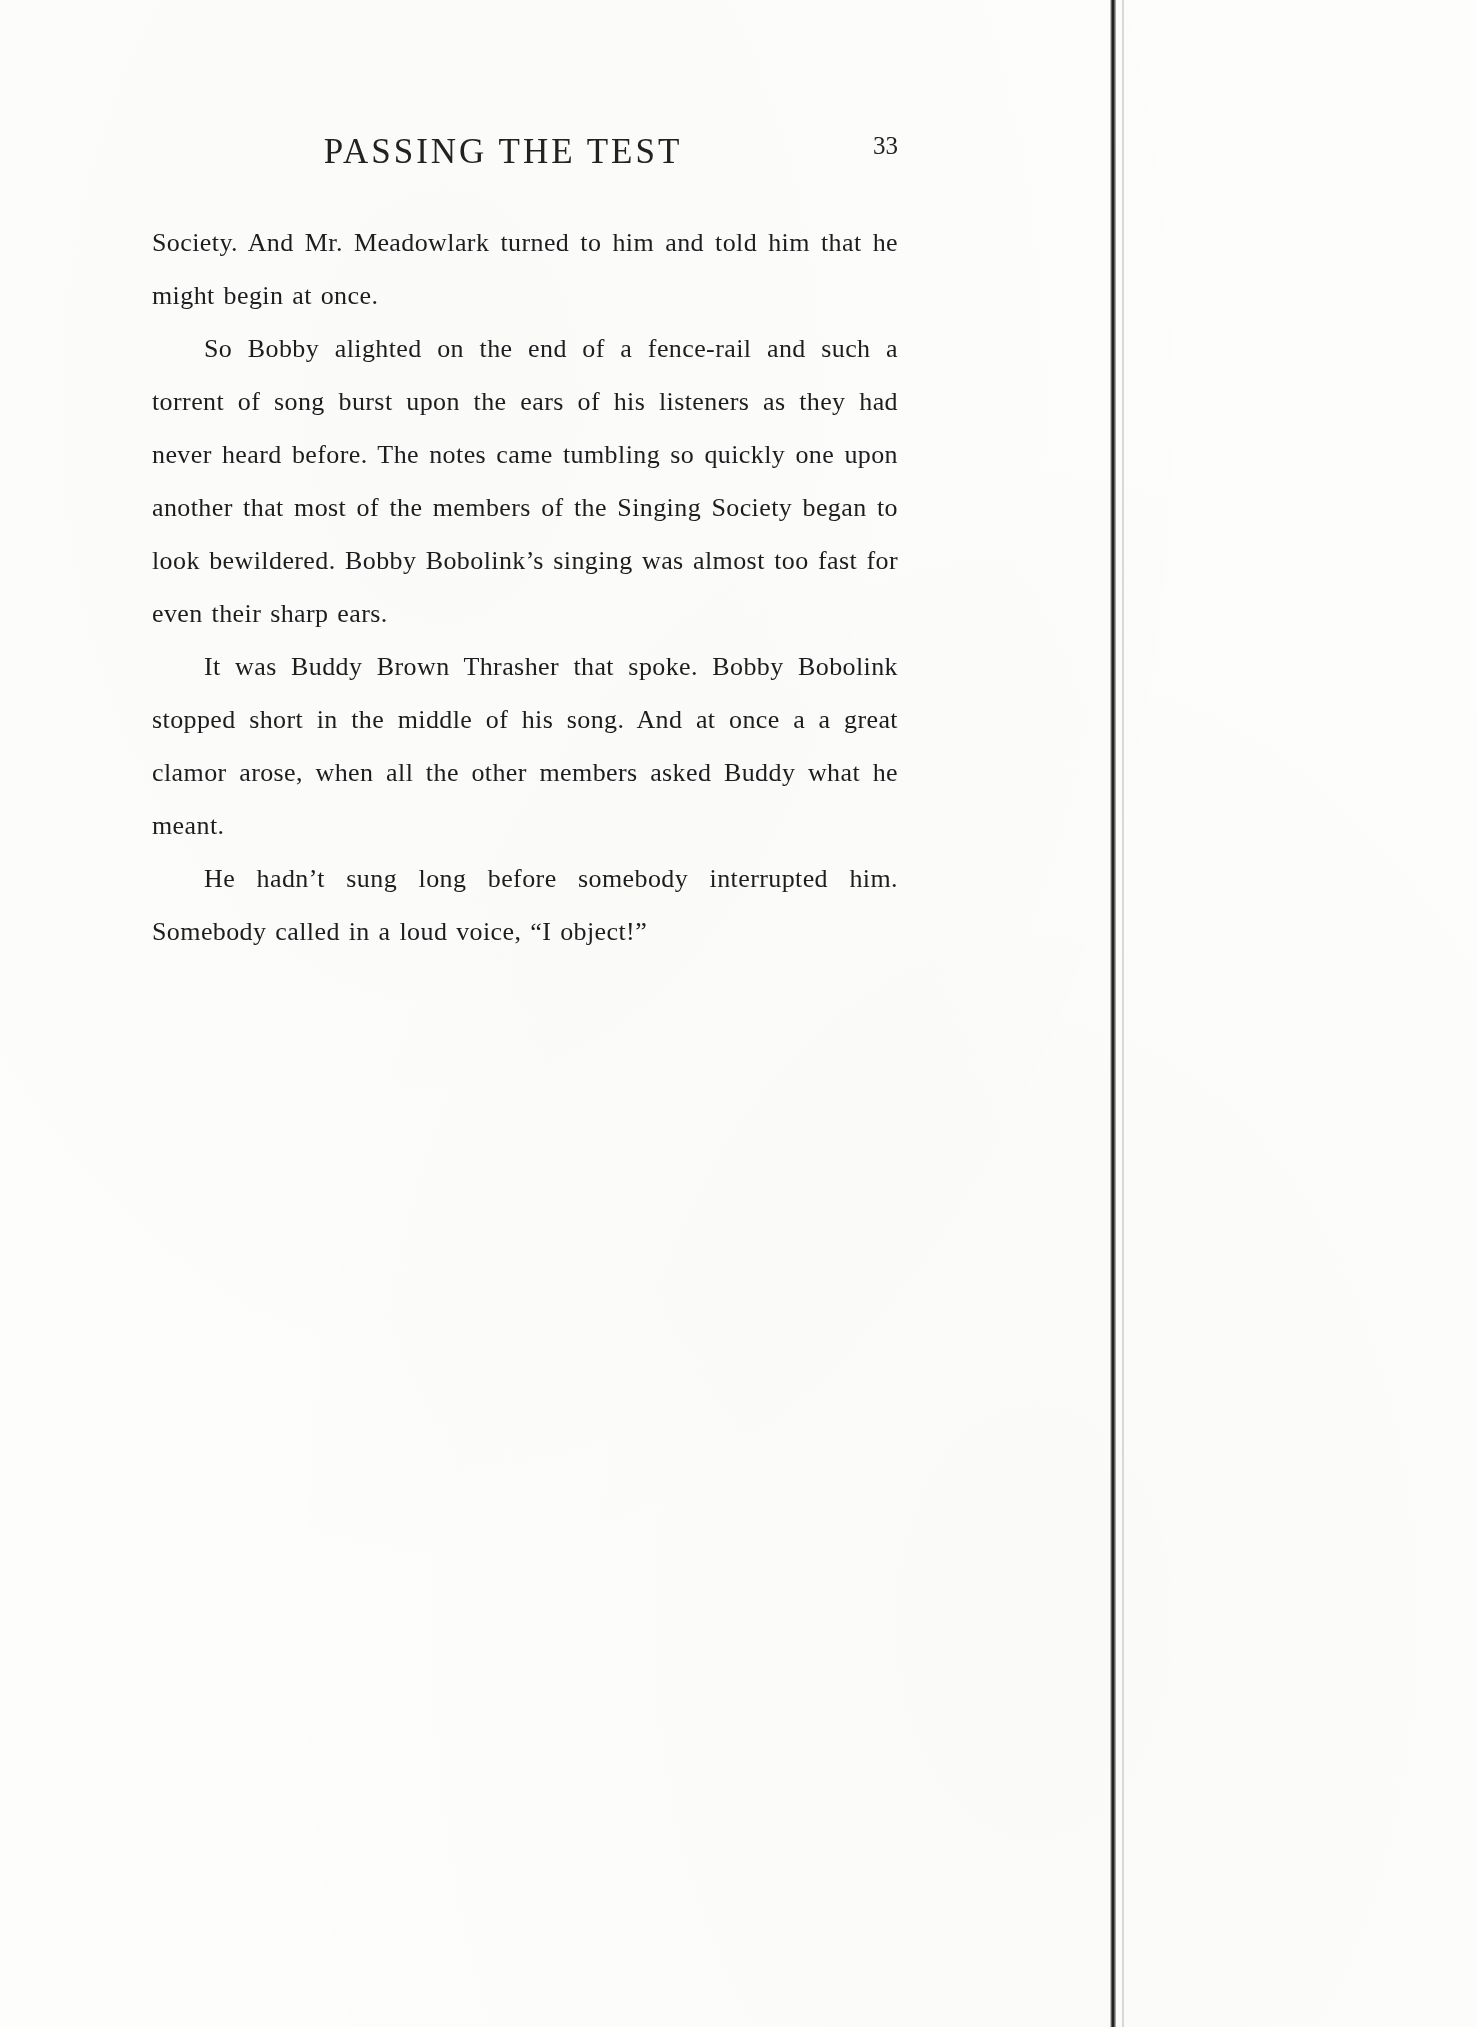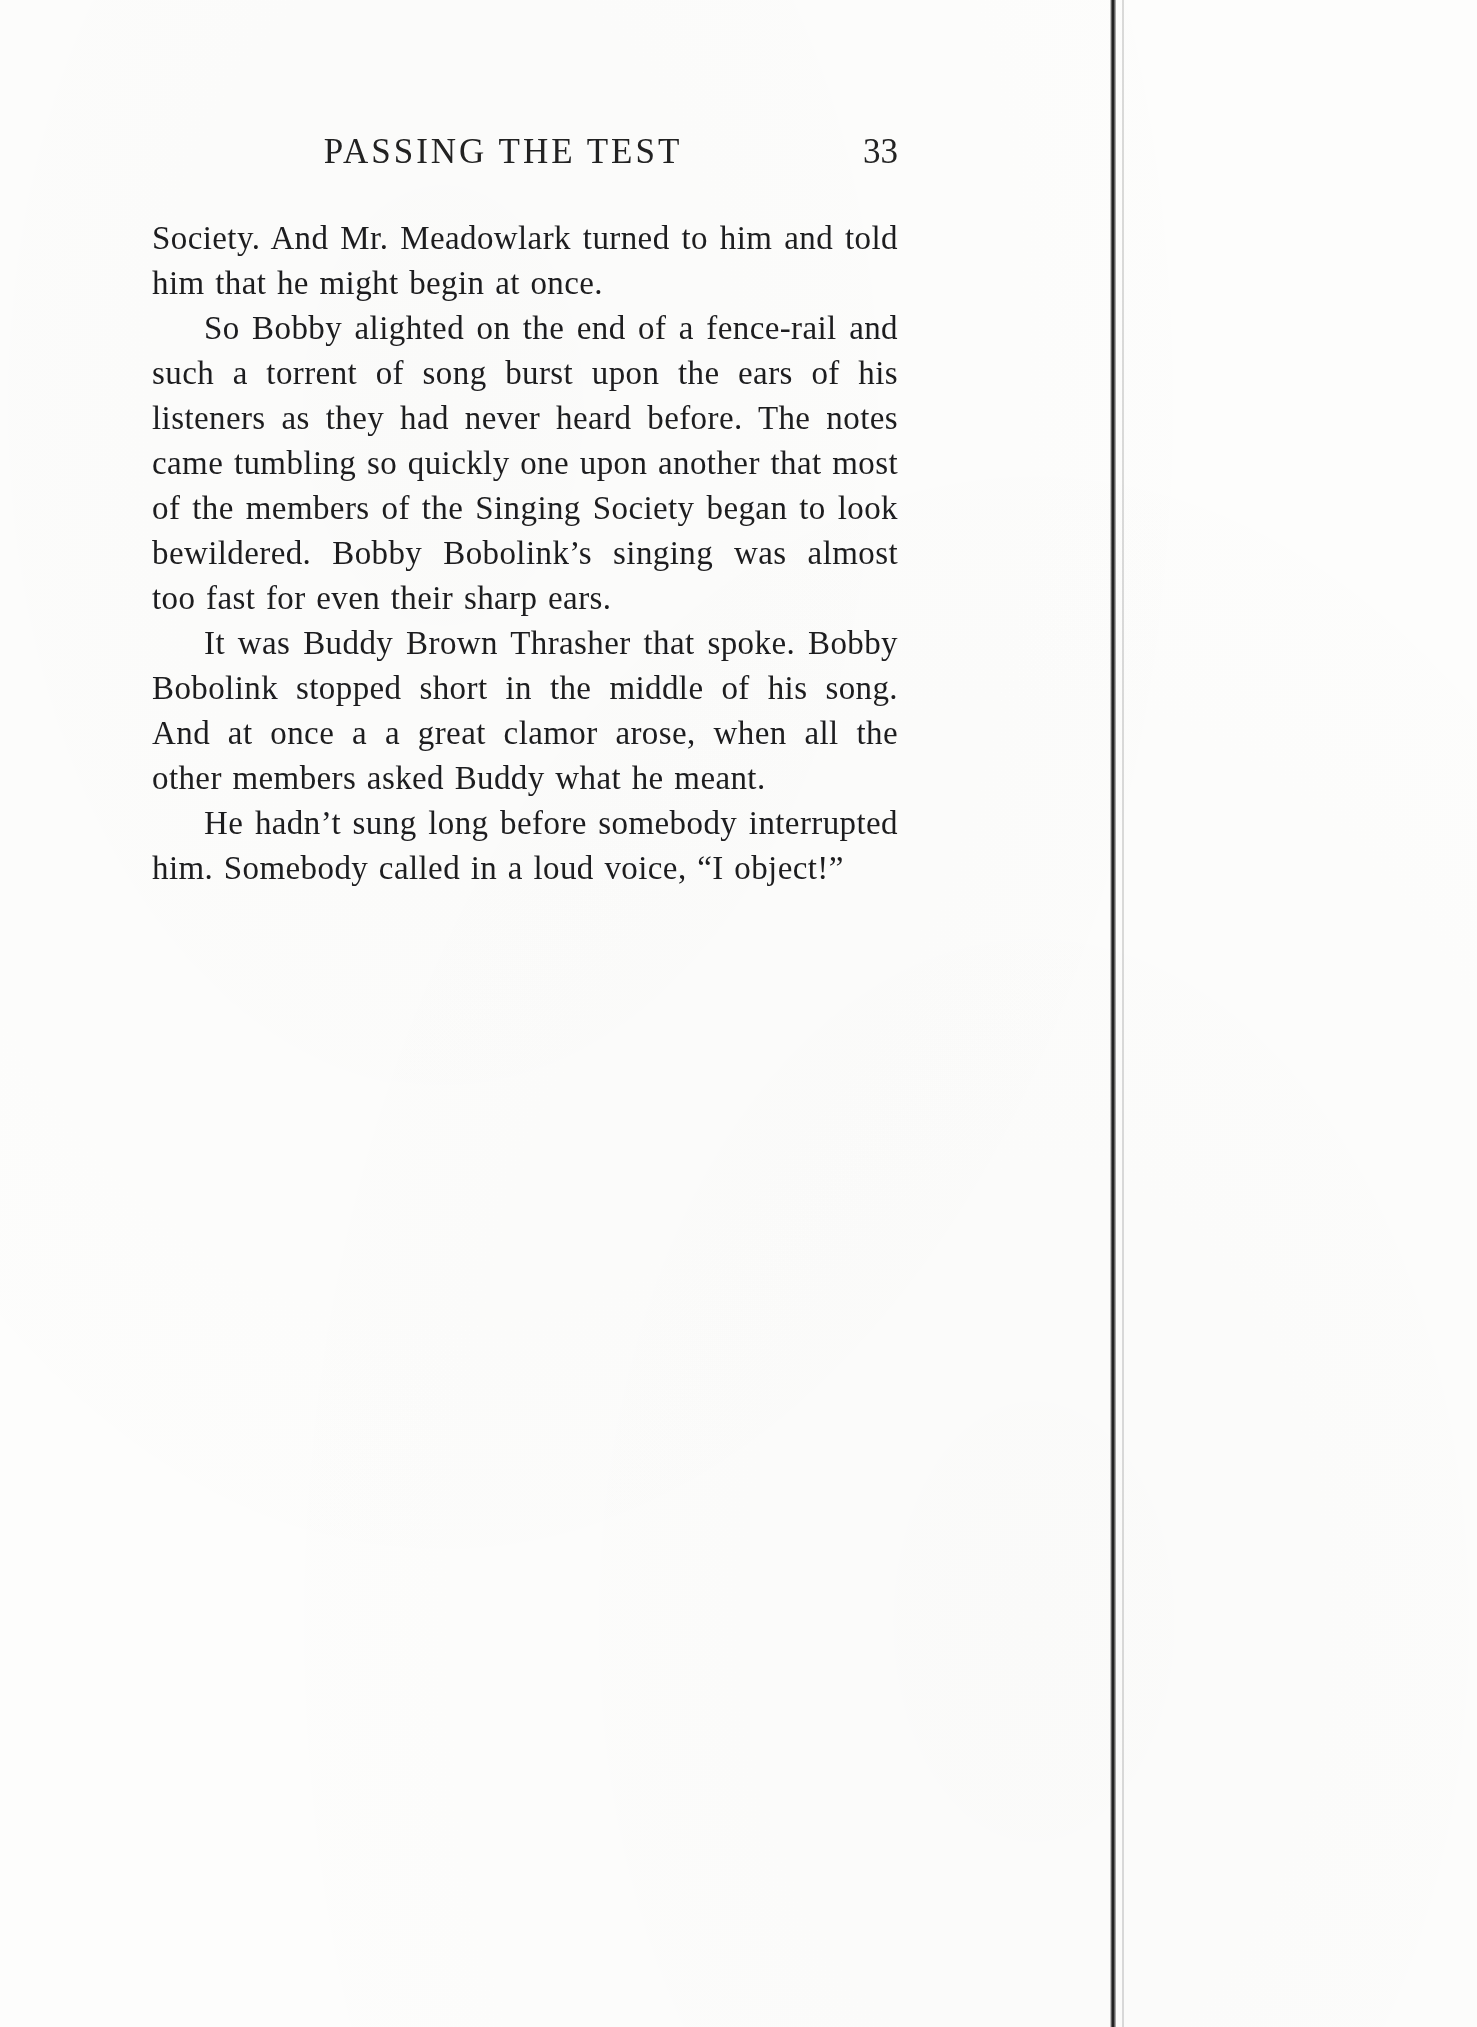--- a/index.html
+++ b/index.html
@@ -42,27 +42,27 @@
     text-align: center;
     font-size: 35px;
     letter-spacing: 3px;
     white-space: nowrap;
     color: #222;
   }
   .page-number {
     position: absolute;
     right: 0;
     top: 0;
-    font-size: 35px;
+    font-size: 25px;
     color: #222;
   }
   .para {
     margin: 0;
-    font-size: 33px;
-    line-height: 45px;
+    font-size: 26px;
+    line-height: 53px;
     text-align: justify;
     text-indent: 52px;
     letter-spacing: 0.4px;
     word-spacing: 2px;
     color: #1d1d1f;
   }
   .para.noindent {
     text-indent: 0;
   }
   .binding-line {

